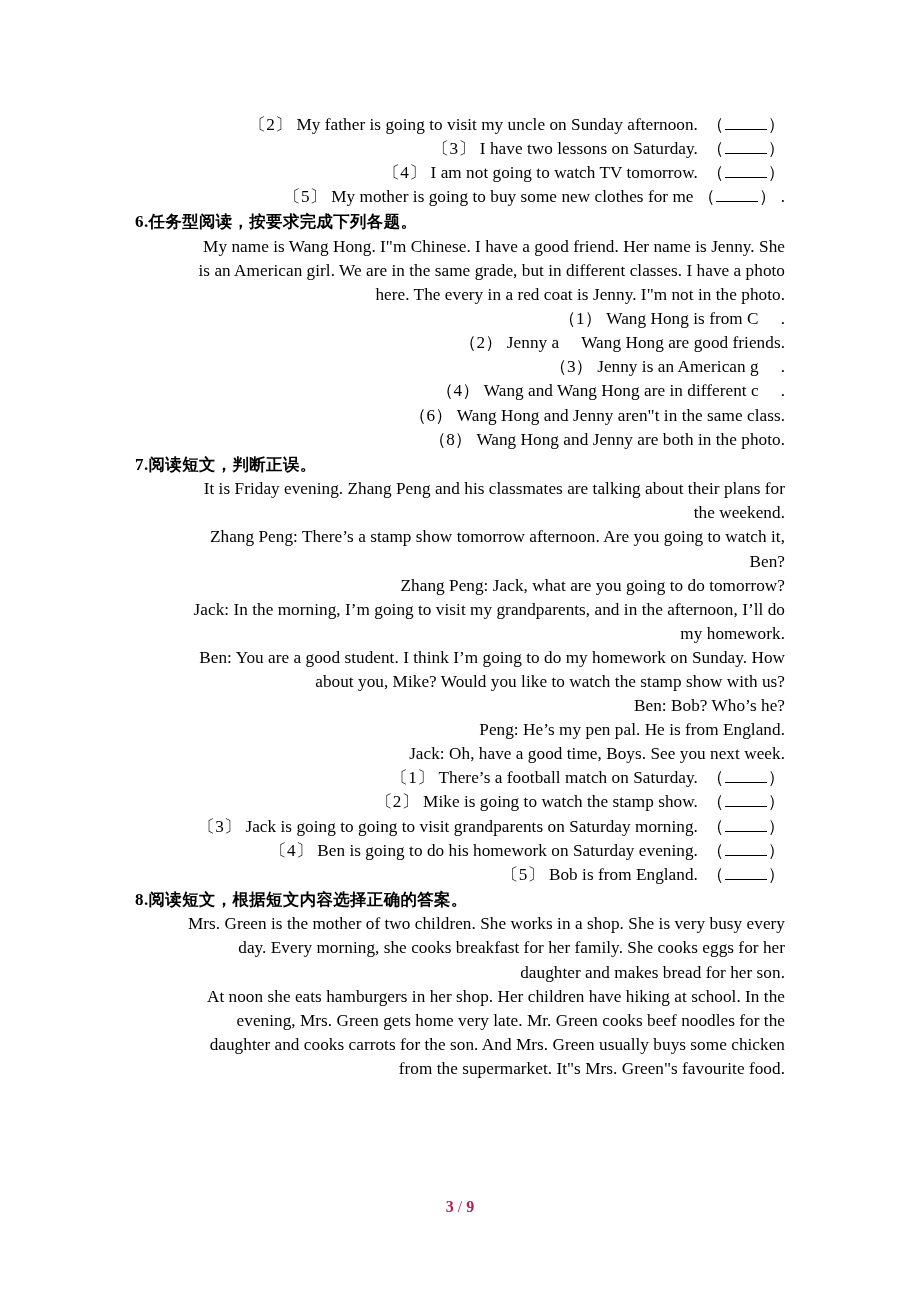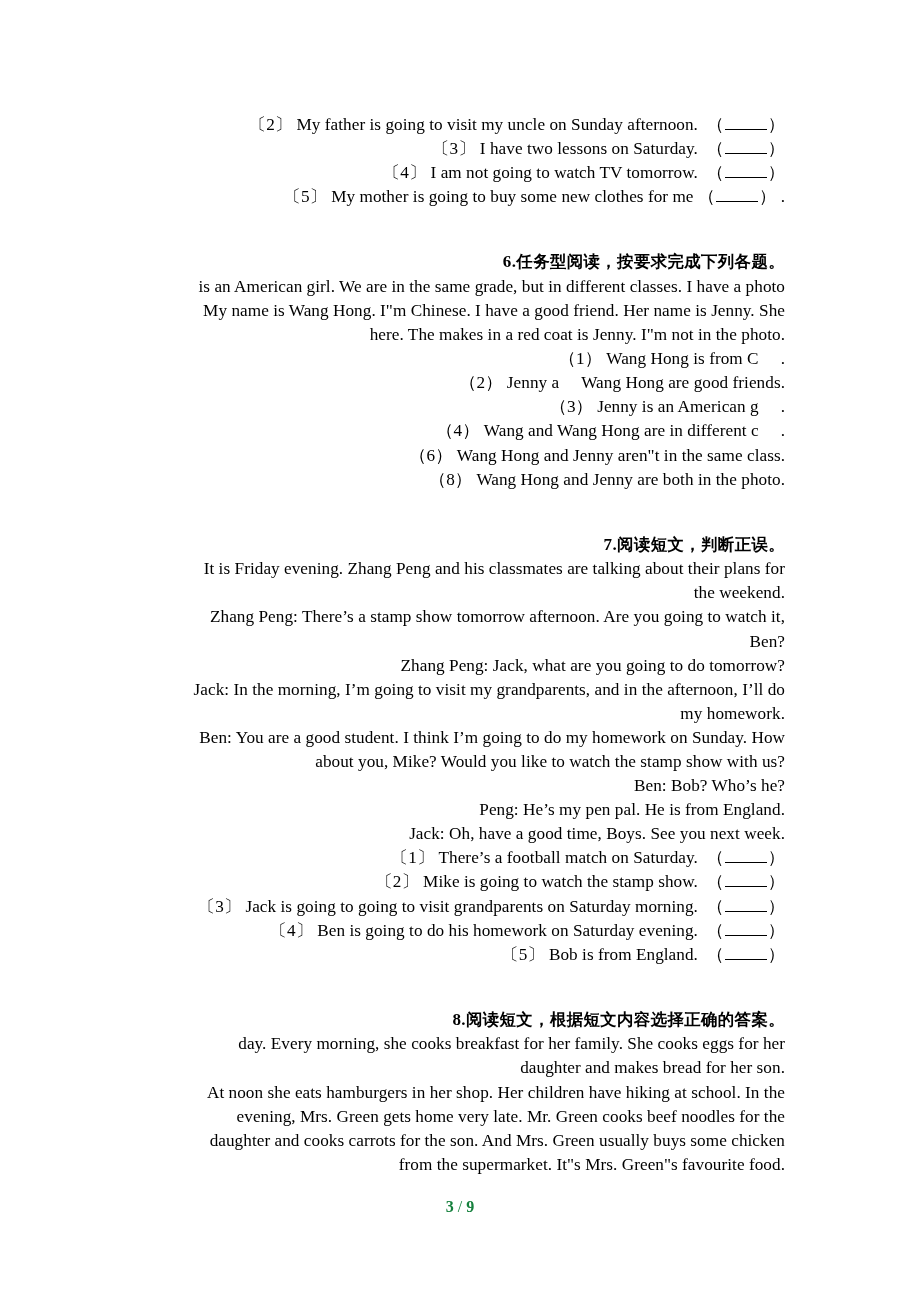--- a/index.html
+++ b/index.html
@@ -37,27 +37,25 @@
     letter-spacing: 0.05px;
   }
   .para-line {
     text-align: right;
     font-size: 17.2px;
     line-height: 24.1px;
     white-space: pre;
     letter-spacing: 0.05px;
   }
   .heading {
-    text-align: right;
     font-size: 16.4px;
     line-height: 25.5px;
     font-weight: bold;
     font-family: "Liberation Sans", "DejaVu Sans", sans-serif;
     letter-spacing: 0.4px;
-    margin-top: 40px;
   }
   .heading .num {
     font-family: "Liberation Serif", "DejaVu Serif", serif;
     font-weight: bold;
     font-size: 17px;
   }
   .blank {
     display: inline-block;
     width: 42px;
     border-bottom: 1.3px solid #000;
@@ -73,21 +71,21 @@
     width: 22px;
   }
   .footer {
     position: absolute;
     left: 0;
     top: 1198px;
     width: 920px;
     text-align: center;
     font-size: 16px;
     font-family: "Liberation Serif", "DejaVu Serif", serif;
-    color: #15803d;
+    color: #be185d;
   }
   .footer .pg { font-weight: bold; }
 </style>
 </head>
 <body>
 
 <div class="page">
   <div class="body-col">
 
     <div>
@@ -96,23 +94,23 @@
       <div class="line"><span>〔3〕</span> <span>I have two lessons on Saturday.</span>&nbsp; <span class="paren">（</span><span class="blank"></span><span class="paren">）</span><span></span></div>
 
       <div class="line"><span>〔4〕</span> <span>I am not going to watch TV tomorrow.</span>&nbsp; <span class="paren">（</span><span class="blank"></span><span class="paren">）</span><span></span></div>
 
       <div class="line"><span>〔5〕</span> <span>My mother is going to buy some new clothes for me</span> <span class="paren">（</span><span class="blank"></span><span class="paren">）</span> <span>.</span></div>
     </div>
 
     <div class="heading"><span class="num">6.</span><span>任务型阅读，按要求完成下列各题。</span></div>
 
     <div>
+      <div class="para-line">My name is Wang Hong. I"m Chinese. I have a good friend. Her name is Jenny. She</div>
       <div class="para-line">is an American girl. We are in the same grade, but in different classes. I have a photo</div>
-      <div class="para-line">My name is Wang Hong. I"m Chinese. I have a good friend. Her name is Jenny. She</div>
-      <div class="para-line">here. The makes in a red coat is Jenny. I"m not in the photo.</div>
+      <div class="para-line">here. The every in a red coat is Jenny. I"m not in the photo.</div>
     </div>
 
     <div>
       <div class="line"><span>（1）</span> <span>Wang Hong is from C</span><span class="gap"></span><span>.</span></div>
 
       <div class="line"><span>（2）</span> <span>Jenny a</span><span class="gap"></span><span>Wang Hong are good friends.</span></div>
 
       <div class="line"><span>（3）</span> <span>Jenny is an American g</span><span class="gap"></span><span>.</span></div>
 
       <div class="line"><span>（4）</span> <span>Wang and Wang Hong are in different c</span><span class="gap"></span><span>.</span></div>
@@ -152,20 +150,21 @@
       <div class="line"><span>〔3〕</span> <span>Jack is going to going to visit grandparents on Saturday morning.</span>&nbsp; <span class="paren">（</span><span class="blank"></span><span class="paren">）</span></div>
 
       <div class="line"><span>〔4〕</span> <span>Ben is going to do his homework on Saturday evening.</span>&nbsp; <span class="paren">（</span><span class="blank"></span><span class="paren">）</span></div>
 
       <div class="line"><span>〔5〕</span> <span>Bob is from England.</span>&nbsp; <span class="paren">（</span><span class="blank"></span><span class="paren">）</span></div>
     </div>
 
     <div class="heading"><span class="num">8.</span><span>阅读短文，根据短文内容选择正确的答案。</span></div>
 
     <div>
+      <div class="para-line">Mrs. Green is the mother of two children. She works in a shop. She is very busy every</div>
       <div class="para-line">day. Every morning, she cooks breakfast for her family. She cooks eggs for her</div>
       <div class="para-line">daughter and makes bread for her son.</div>
       <div class="para-line">At noon she eats hamburgers in her shop. Her children have hiking at school. In the</div>
       <div class="para-line">evening, Mrs. Green gets home very late. Mr. Green cooks beef noodles for the</div>
       <div class="para-line">daughter and cooks carrots for the son. And Mrs. Green usually buys some chicken</div>
       <div class="para-line">from the supermarket. It"s Mrs. Green"s favourite food.</div>
     </div>
 
   </div>
 </div>

